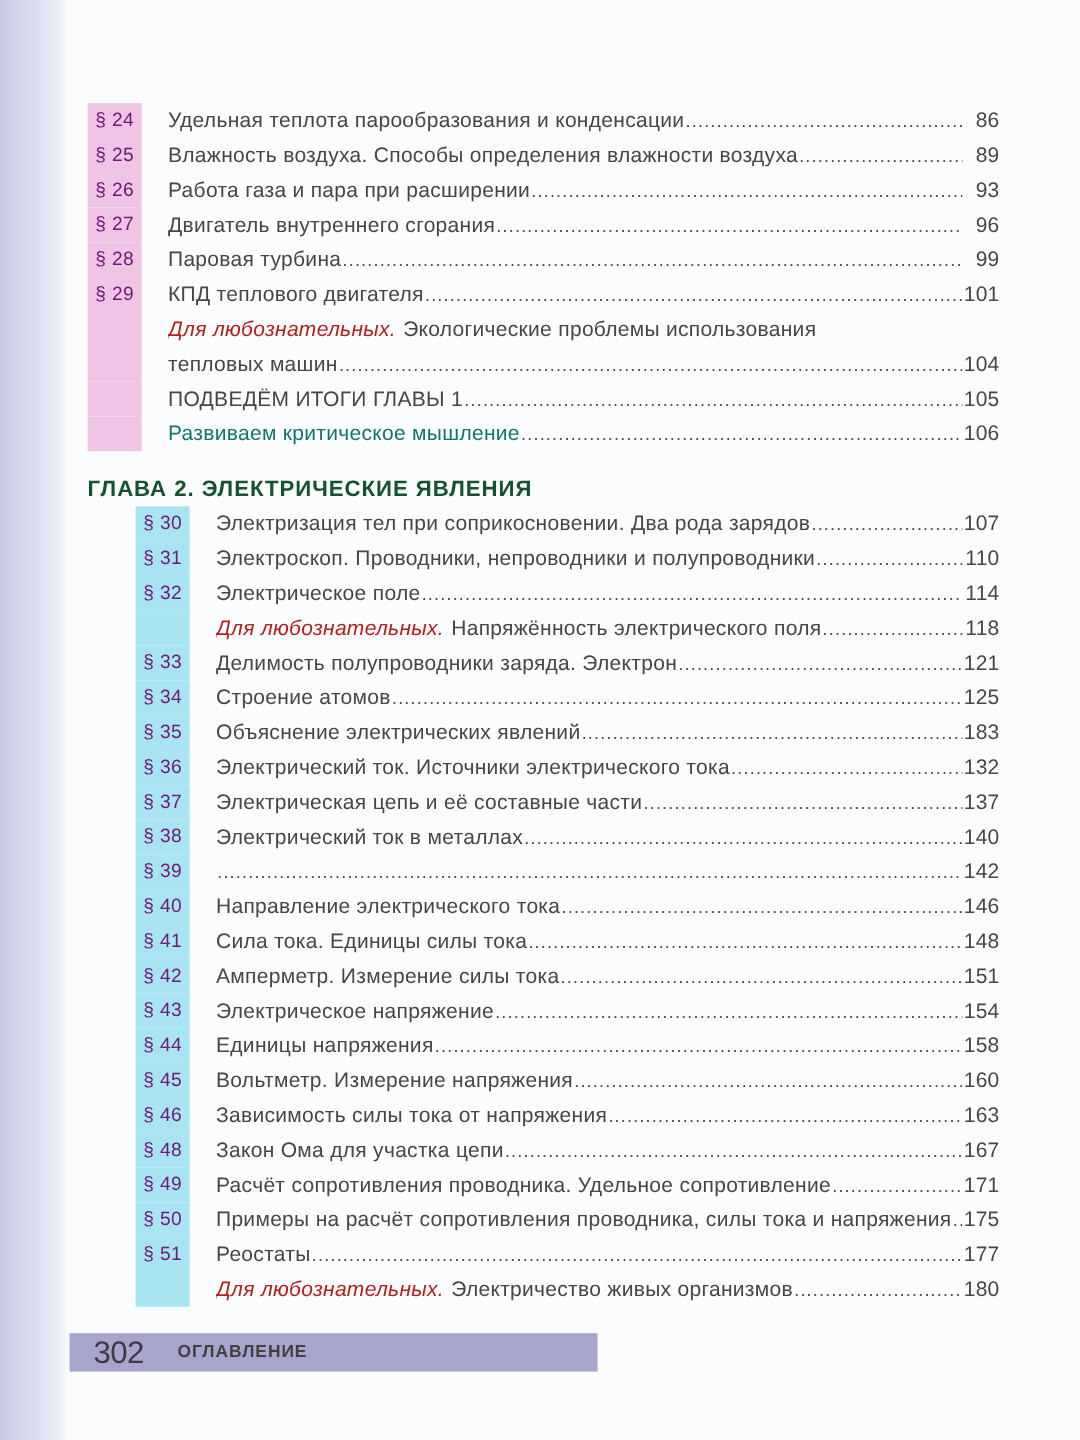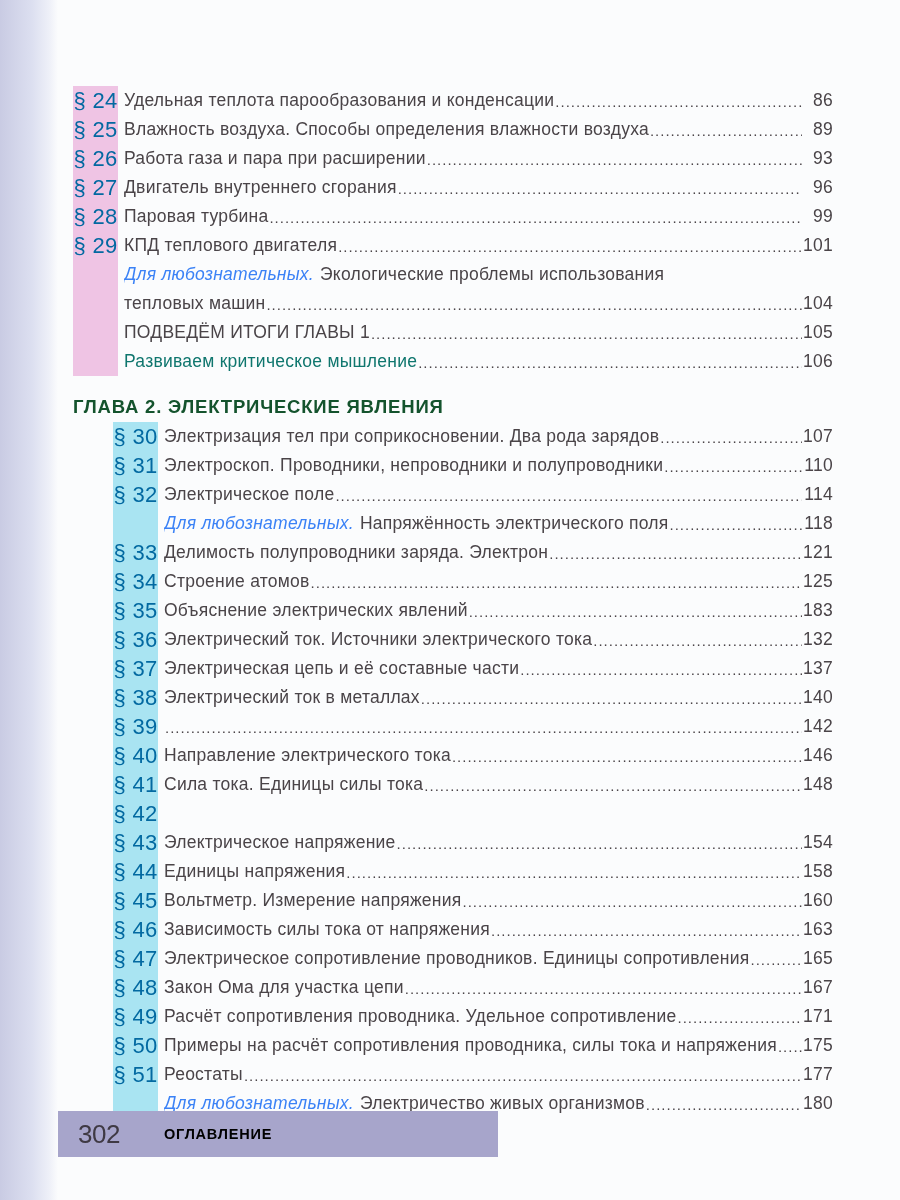--- a/index.html
+++ b/index.html
@@ -15,54 +15,54 @@
       background: linear-gradient(to right, #c9cbe3 0%, #dcdff0 55%, #eef0f8 85%, #fbfcfd 100%);
     }
     .toc { position: absolute; left: 73px; top: 86px; width: 760px; }
     .row {
       position: relative; height: 29px; display: flex; align-items: center;
       font-size: 17.5px; letter-spacing: 0.25px;
     }
     .num {
       width: 45px; height: 29px; flex: 0 0 45px;
       display: flex; align-items: center; justify-content: center;
-      font-size: 22px; color: #0369a1;
+      font-size: 16px; color: #701a75;
     }
     .sec-1 .num { background: #efc4e4; }
     .sec-2 .num { background: #a9e4f2; margin-left: 40px; }
     .body {
-      flex: 1; display: flex; align-items: center; margin-left: 6px; overflow: hidden;
+      flex: 1; display: flex; align-items: center; margin-left: 22px; overflow: hidden;
       white-space: nowrap;
     }
     .title { flex: 0 0 auto; }
     .dots {
       flex: 1 1 auto; overflow: hidden; margin: 0 1px;
       color: #4a4448; letter-spacing: 1px; font-size: 15px;
       position: relative; top: 1px;
     }
     .dots::before {
       content: "........................................................................................................................................................................................................................................................";
     }
     .page { flex: 0 0 auto; min-width: 30px; text-align: right; }
-    .note-label { color: #3b82f6; font-style: italic; margin-right: 6px; }
+    .note-label { color: #b91c1c; font-style: italic; margin-right: 6px; }
     .critical { color: #0f766e; }
     .chapter-head {
       height: 36px; display: flex; align-items: flex-end; padding-bottom: 4px;
       font-weight: bold; color: #14532d; font-size: 18.5px; letter-spacing: 0.8px;
       margin-top: 10px;
     }
     .footer-bar {
-      position: absolute; left: 58px; top: 1111px; width: 440px; height: 46px;
-      background: #a7a5cb; display: flex; align-items: center; gap: 16px;
+      position: absolute; left: 58px; top: 1111px; width: 440px; height: 32px;
+      background: #a7a5cb; display: flex; align-items: center;
     }
     .footer-page {
       font-size: 26px; color: #3f3a44; margin-left: 20px; letter-spacing: -0.5px;
     }
     .footer-title {
-      font-size: 14.5px; font-weight: bold; color: #000000; margin-left: 28px; letter-spacing: 0.8px;
+      font-size: 14.5px; font-weight: bold; color: #404040; margin-left: 28px; letter-spacing: 0.8px;
     }
   </style>
 </head>
 <body>
 
 <div class="page-edge"></div>
 
 <div class="toc">
 
   <div class="row sec-1">
@@ -246,20 +246,25 @@
   <div class="row sec-2">
     <span class="num">§ 41</span>
     <span class="body">
         <span class="title">Сила тока. Единицы силы тока</span>
         <span class="dots"></span>
         <span class="page">148</span>
       </span>
   </div>
   <div class="row sec-2">
     <span class="num">§ 42</span>
+    <span class="body">
+        <span class="title">Амперметр. Измерение силы тока</span>
+        <span class="dots"></span>
+        <span class="page">151</span>
+      </span>
   </div>
   <div class="row sec-2">
     <span class="num">§ 43</span>
     <span class="body">
         <span class="title">Электрическое напряжение</span>
         <span class="dots"></span>
         <span class="page">154</span>
       </span>
   </div>
   <div class="row sec-2">
@@ -277,28 +282,20 @@
         <span class="dots"></span>
         <span class="page">160</span>
       </span>
   </div>
   <div class="row sec-2">
     <span class="num">§ 46</span>
     <span class="body">
         <span class="title">Зависимость силы тока от напряжения</span>
         <span class="dots"></span>
         <span class="page">163</span>
-      </span>
-  </div>
-  <div class="row sec-2">
-    <span class="num">§ 47</span>
-    <span class="body">
-        <span class="title">Электрическое сопротивление проводников. Единицы сопротивления</span>
-        <span class="dots"></span>
-        <span class="page">165</span>
       </span>
   </div>
   <div class="row sec-2">
     <span class="num">§ 48</span>
     <span class="body">
         <span class="title">Закон Ома для участка цепи</span>
         <span class="dots"></span>
         <span class="page">167</span>
       </span>
   </div>

